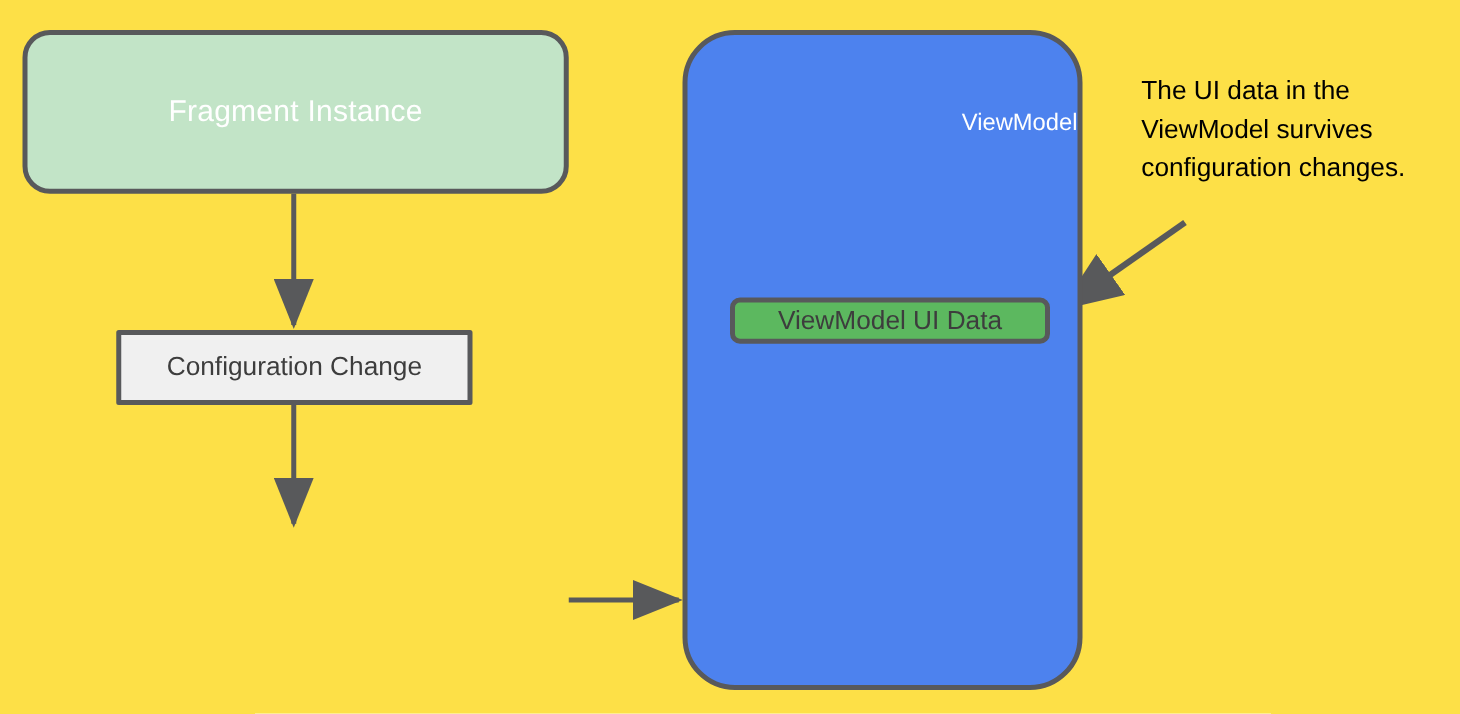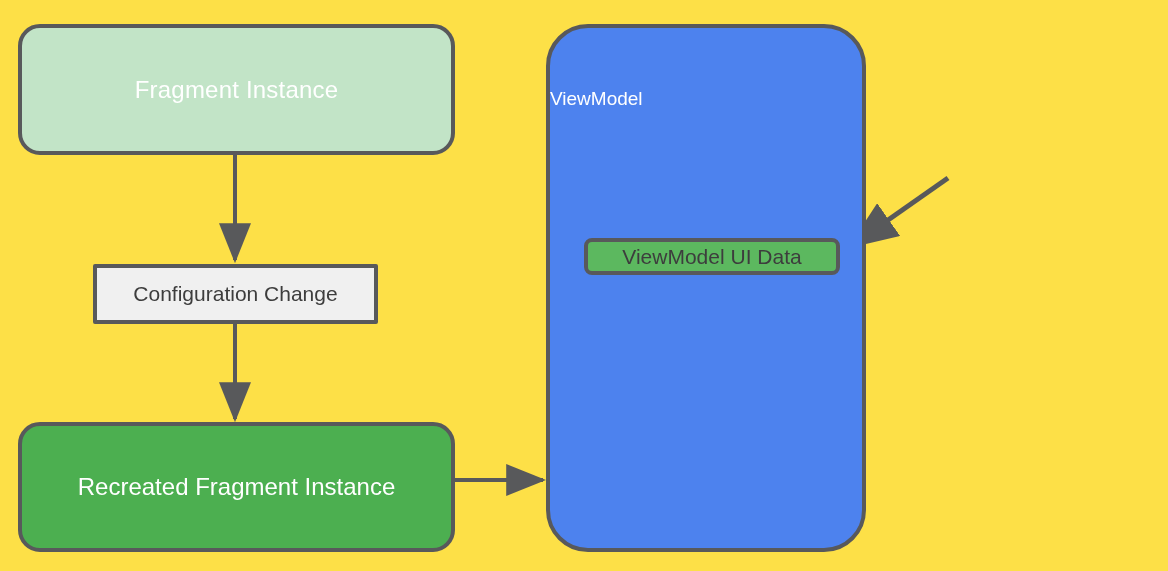--- a/index.html
+++ b/index.html
@@ -70,21 +70,21 @@
   
   #node-viewmodel {
     left: 546px;
     top: 24px;
     width: 320px;
     height: 528px;
     background: #4d82ee;
     border: 4px solid #58595b;
     border-radius: 42px;
     align-items: flex-start;
-    justify-content: flex-start;
+    justify-content: flex-end;
     color: #ffffff;
   }
   #node-viewmodel .vm-label {
     margin-top: 60px;
     font-size: 19px;
   }
 
   
   #node-fragment-ui-data {
     left: 584px;
@@ -142,26 +142,28 @@
   </svg>
 
   <div class="node" id="node-fragment-instance">
     <span>Fragment Instance</span>
   </div>
 
   <div class="node" id="node-configuration-change">
     <span>Configuration Change</span>
   </div>
 
-  <div class="node" id="node-recreated-fragment-instance">
-    <span>Recreated Fragment Instance</span>
-  </div>
 
   <div class="node" id="node-viewmodel">
     <span class="vm-label">ViewModel</span>
   </div>
 
   <div class="node" id="node-fragment-ui-data">
     <span>ViewModel UI Data</span>
   </div>
 
+  <div id="annotation-note">
+    <div>The UI data in the</div>
+    <div>ViewModel survives</div>
+    <div>configuration changes.</div>
+  </div>
 
 </div>
 
 </body></html>

